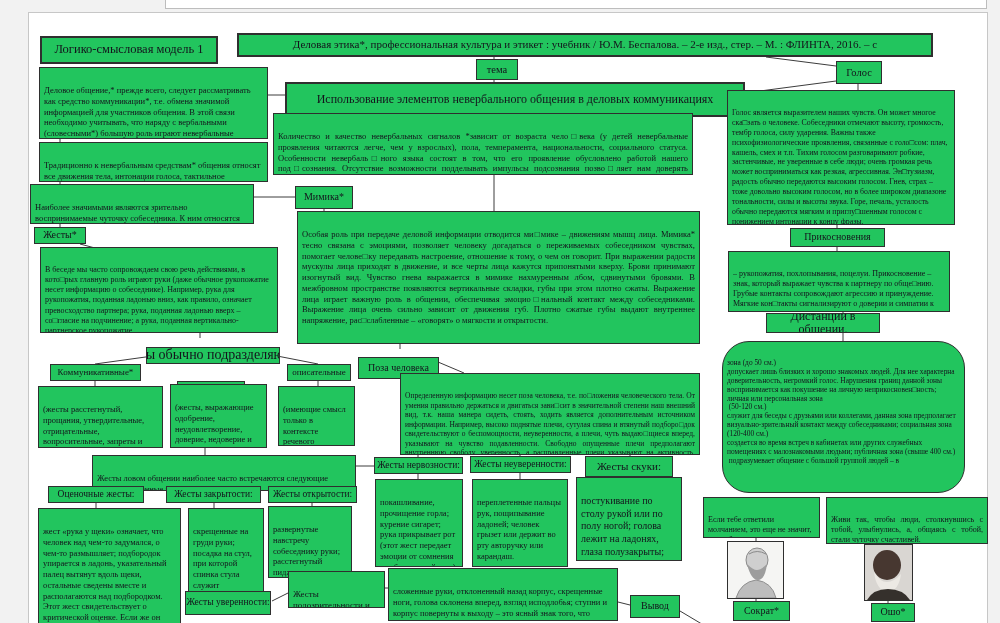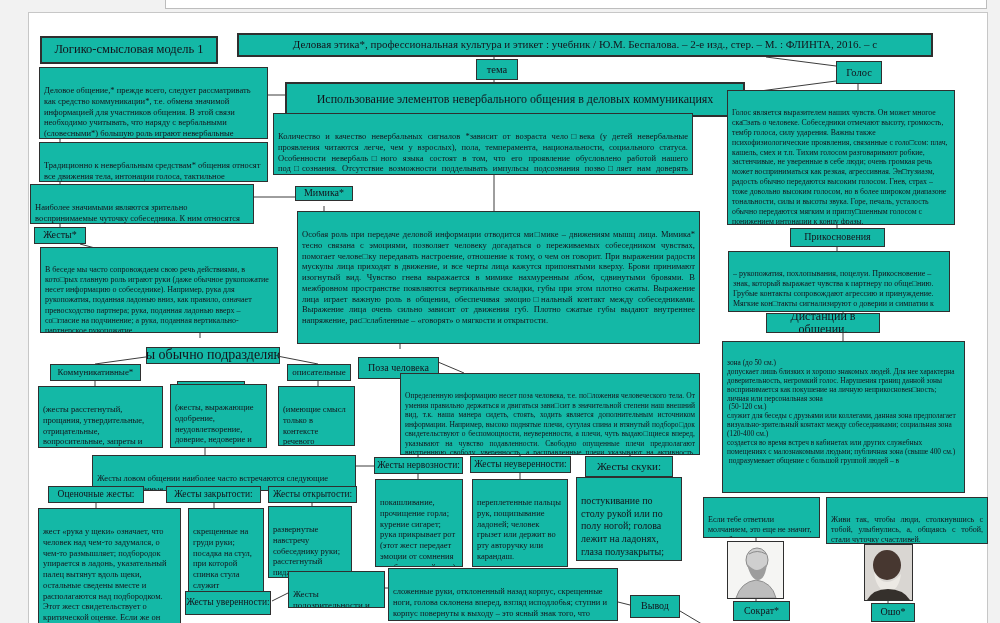--- a/index.html
+++ b/index.html
@@ -11,31 +11,31 @@
   }
   #prev-page{
     position:absolute;left:165px;top:-4px;width:822px;height:13px;
     background:#fff;border:1px solid #bdbdbd;box-sizing:border-box;
   }
   #page{
     position:absolute;left:28px;top:12px;width:960px;height:615px;
     background:#fff;border:1px solid #c7c7c7;box-sizing:border-box;
   }
   .box{
-    position:absolute;background:#14b8a6;border:1px solid #2f2f2f;
+    position:absolute;background:#22c55e;border:1px solid #2f2f2f;
     box-sizing:border-box;overflow:hidden;color:#14141c;
   }
   .lbl{
     display:flex;align-items:center;justify-content:center;text-align:center;
     border-width:1.5px;line-height:1.05;
   }
   .hdr{border-width:2px;}
   .txt{padding:17px 4px;line-height:1.27;text-align:justify;}
   .left{text-align:left;}
-  .pre{white-space:pre-wrap;}
+  .pre{white-space:pre-wrap;border-radius:27px;}
   .nowrap{white-space:nowrap;}
   svg.lines{position:absolute;left:0;top:0;pointer-events:none;}
   .portrait{display:flex;align-items:center;justify-content:center;background:#fdfdfd;}
 </style>
 </head>
 <body>
 
 <div id="prev-page"></div>
 <div id="page"></div>
 
@@ -93,21 +93,21 @@
 <div class="box lbl hdr nowrap" style="left:237px;top:33px;width:696px;height:24px;font-size:11px">Деловая этика*, профессиональная культура и этикет : учебник / Ю.М. Беспалова. – 2-е изд., стер. – М. : ФЛИНТА, 2016. – с</div>
 
 <div class="box lbl" style="left:476px;top:59px;width:42px;height:21px;font-size:10.5px">тема</div>
 <div class="box lbl hdr" style="left:285px;top:82px;width:460px;height:35px;font-size:12px">Использование элементов невербального общения в деловых коммуникациях</div>
 <div class="box txt" style="left:273px;top:113px;width:420px;height:62px;font-size:8.5px">Количество и качество невербальных сигналов *зависит от возраста чело□века (у детей невербальные проявления читаются легче, чем у взрослых), пола, темперамента, национальности, социального статуса. Особенности невербаль□ного языка состоят в том, что его проявление обусловлено работой нашего под□сознания. Отсутствие возможности подделывать импульсы подсознания позво□ляет нам доверять невербальному языку больше, чем вербальному.</div>
 
 <div class="box txt left" style="left:39px;top:67px;width:229px;height:72px;font-size:8.5px">Деловое общение,* прежде всего, следует рассматривать как средство коммуникации*, т.е. обмена значимой информацией для участников общения. В этой связи необходимо учитывать, что наряду с вербальными (словесными*) большую роль играют невербальные (несловесные)* средства общения.</div>
 <div class="box txt left" style="left:39px;top:142px;width:229px;height:40px;font-size:8.5px">Традиционно к невербальным средствам* общения относят все движения тела, интонации голоса, тактильное воздействие и др.</div>
 <div class="box txt left" style="left:30px;top:184px;width:224px;height:40px;font-size:8.5px">Наиболее значимыми являются зрительно воспринимаемые чуточку собеседника. К ним относятся мимика, жесты, взгляд, походка</div>
 
-<div class="box lbl" style="left:295px;top:186px;width:58px;height:15px;font-size:10px">Мимика*</div>
+<div class="box lbl" style="left:295px;top:186px;width:58px;height:23px;font-size:10px">Мимика*</div>
 <div class="box txt" style="left:297px;top:211px;width:403px;height:133px;font-size:8.5px">Особая роль при передаче деловой информации отводится ми□мике – движениям мышц лица. Мимика* тесно связана с эмоциями, позволяет человеку догадаться о переживаемых собеседником чувствах, помогает челове□ку передавать настроение, отношение к тому, о чем он говорит. При выражении радости мускулы лица приходят в движение, и все черты лица кажутся припонятыми кверху. Брови принимают изогнутый вид. Чувство гнева выражается в мимике нахмуренным лбом, сдвинутыми бровями. В межбровном пространстве появляются вертикальные складки, губы при этом плотно сжаты. Выражение лица играет важную роль в общении, обеспечивая эмоцио□нальный контакт между собеседниками. Выражение лица очень сильно зависит от движения губ. Плотно сжатые губы выдают внутреннее напряжение, рас□слабленные – «говорят» о мягкости и открытости.</div>
 
 <div class="box lbl" style="left:34px;top:227px;width:52px;height:17px;font-size:10px">Жесты*</div>
 <div class="box txt left" style="left:40px;top:247px;width:238px;height:86px;font-size:8px">В беседе мы часто сопровождаем свою речь действиями, в кото□рых главную роль играют руки (даже обычное рукопожатие несет информацию о собеседнике). Например, рука для рукопожатия, поданная ладонью вниз, как правило, означает превосходство партнера; рука, поданная ладонью вверх – со□гласие на подчинение; а рука, поданная вертикально- партнерское рукопожатие.</div>
 <div class="box lbl nowrap" style="left:146px;top:347px;width:134px;height:17px;font-size:14px">Жесты обычно подразделяют на:</div>
 
 <div class="box lbl" style="left:50px;top:364px;width:91px;height:17px;font-size:9px">Коммуникативные*</div>
 <div class="box lbl" style="left:177px;top:381px;width:68px;height:27px;font-size:10px">оценочные</div>
 <div class="box lbl" style="left:287px;top:364px;width:64px;height:17px;font-size:9px">описательные</div>
 <div class="box txt left" style="left:38px;top:386px;width:125px;height:62px;font-size:8.5px">(жесты расстегнутый, прощания, утвердительные, отрицательные, вопросительные, запреты и т.д.);</div>

